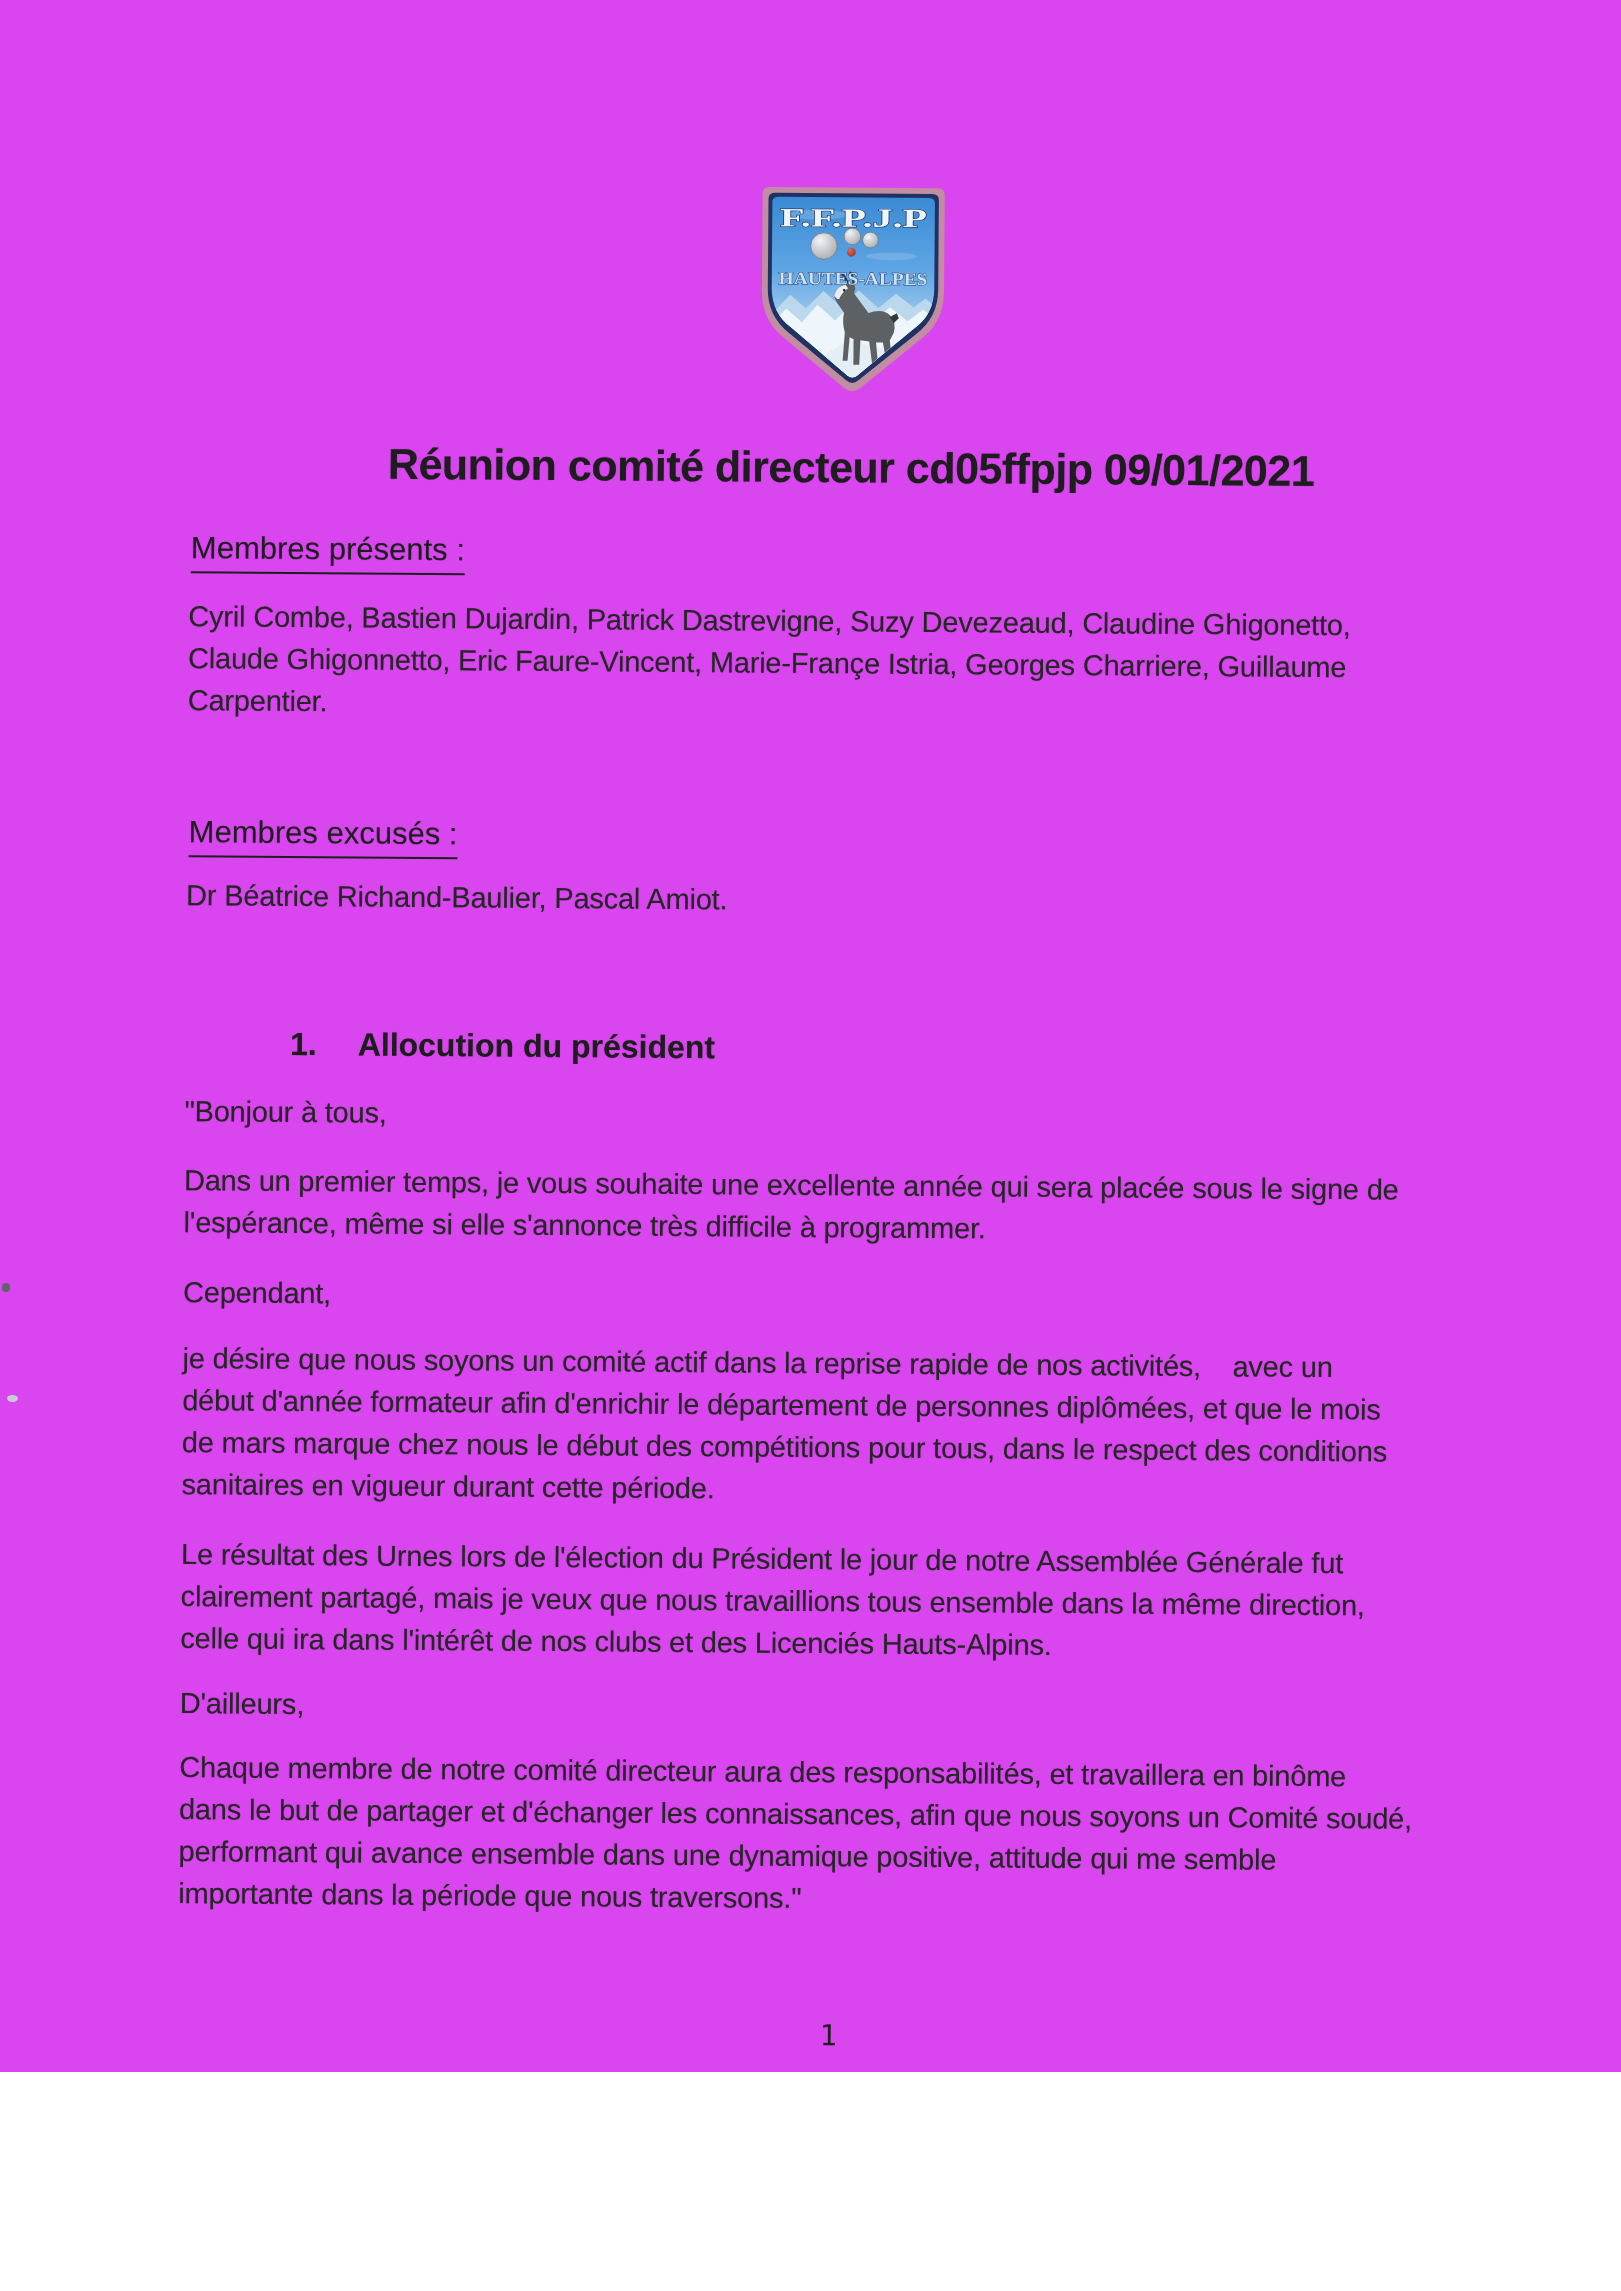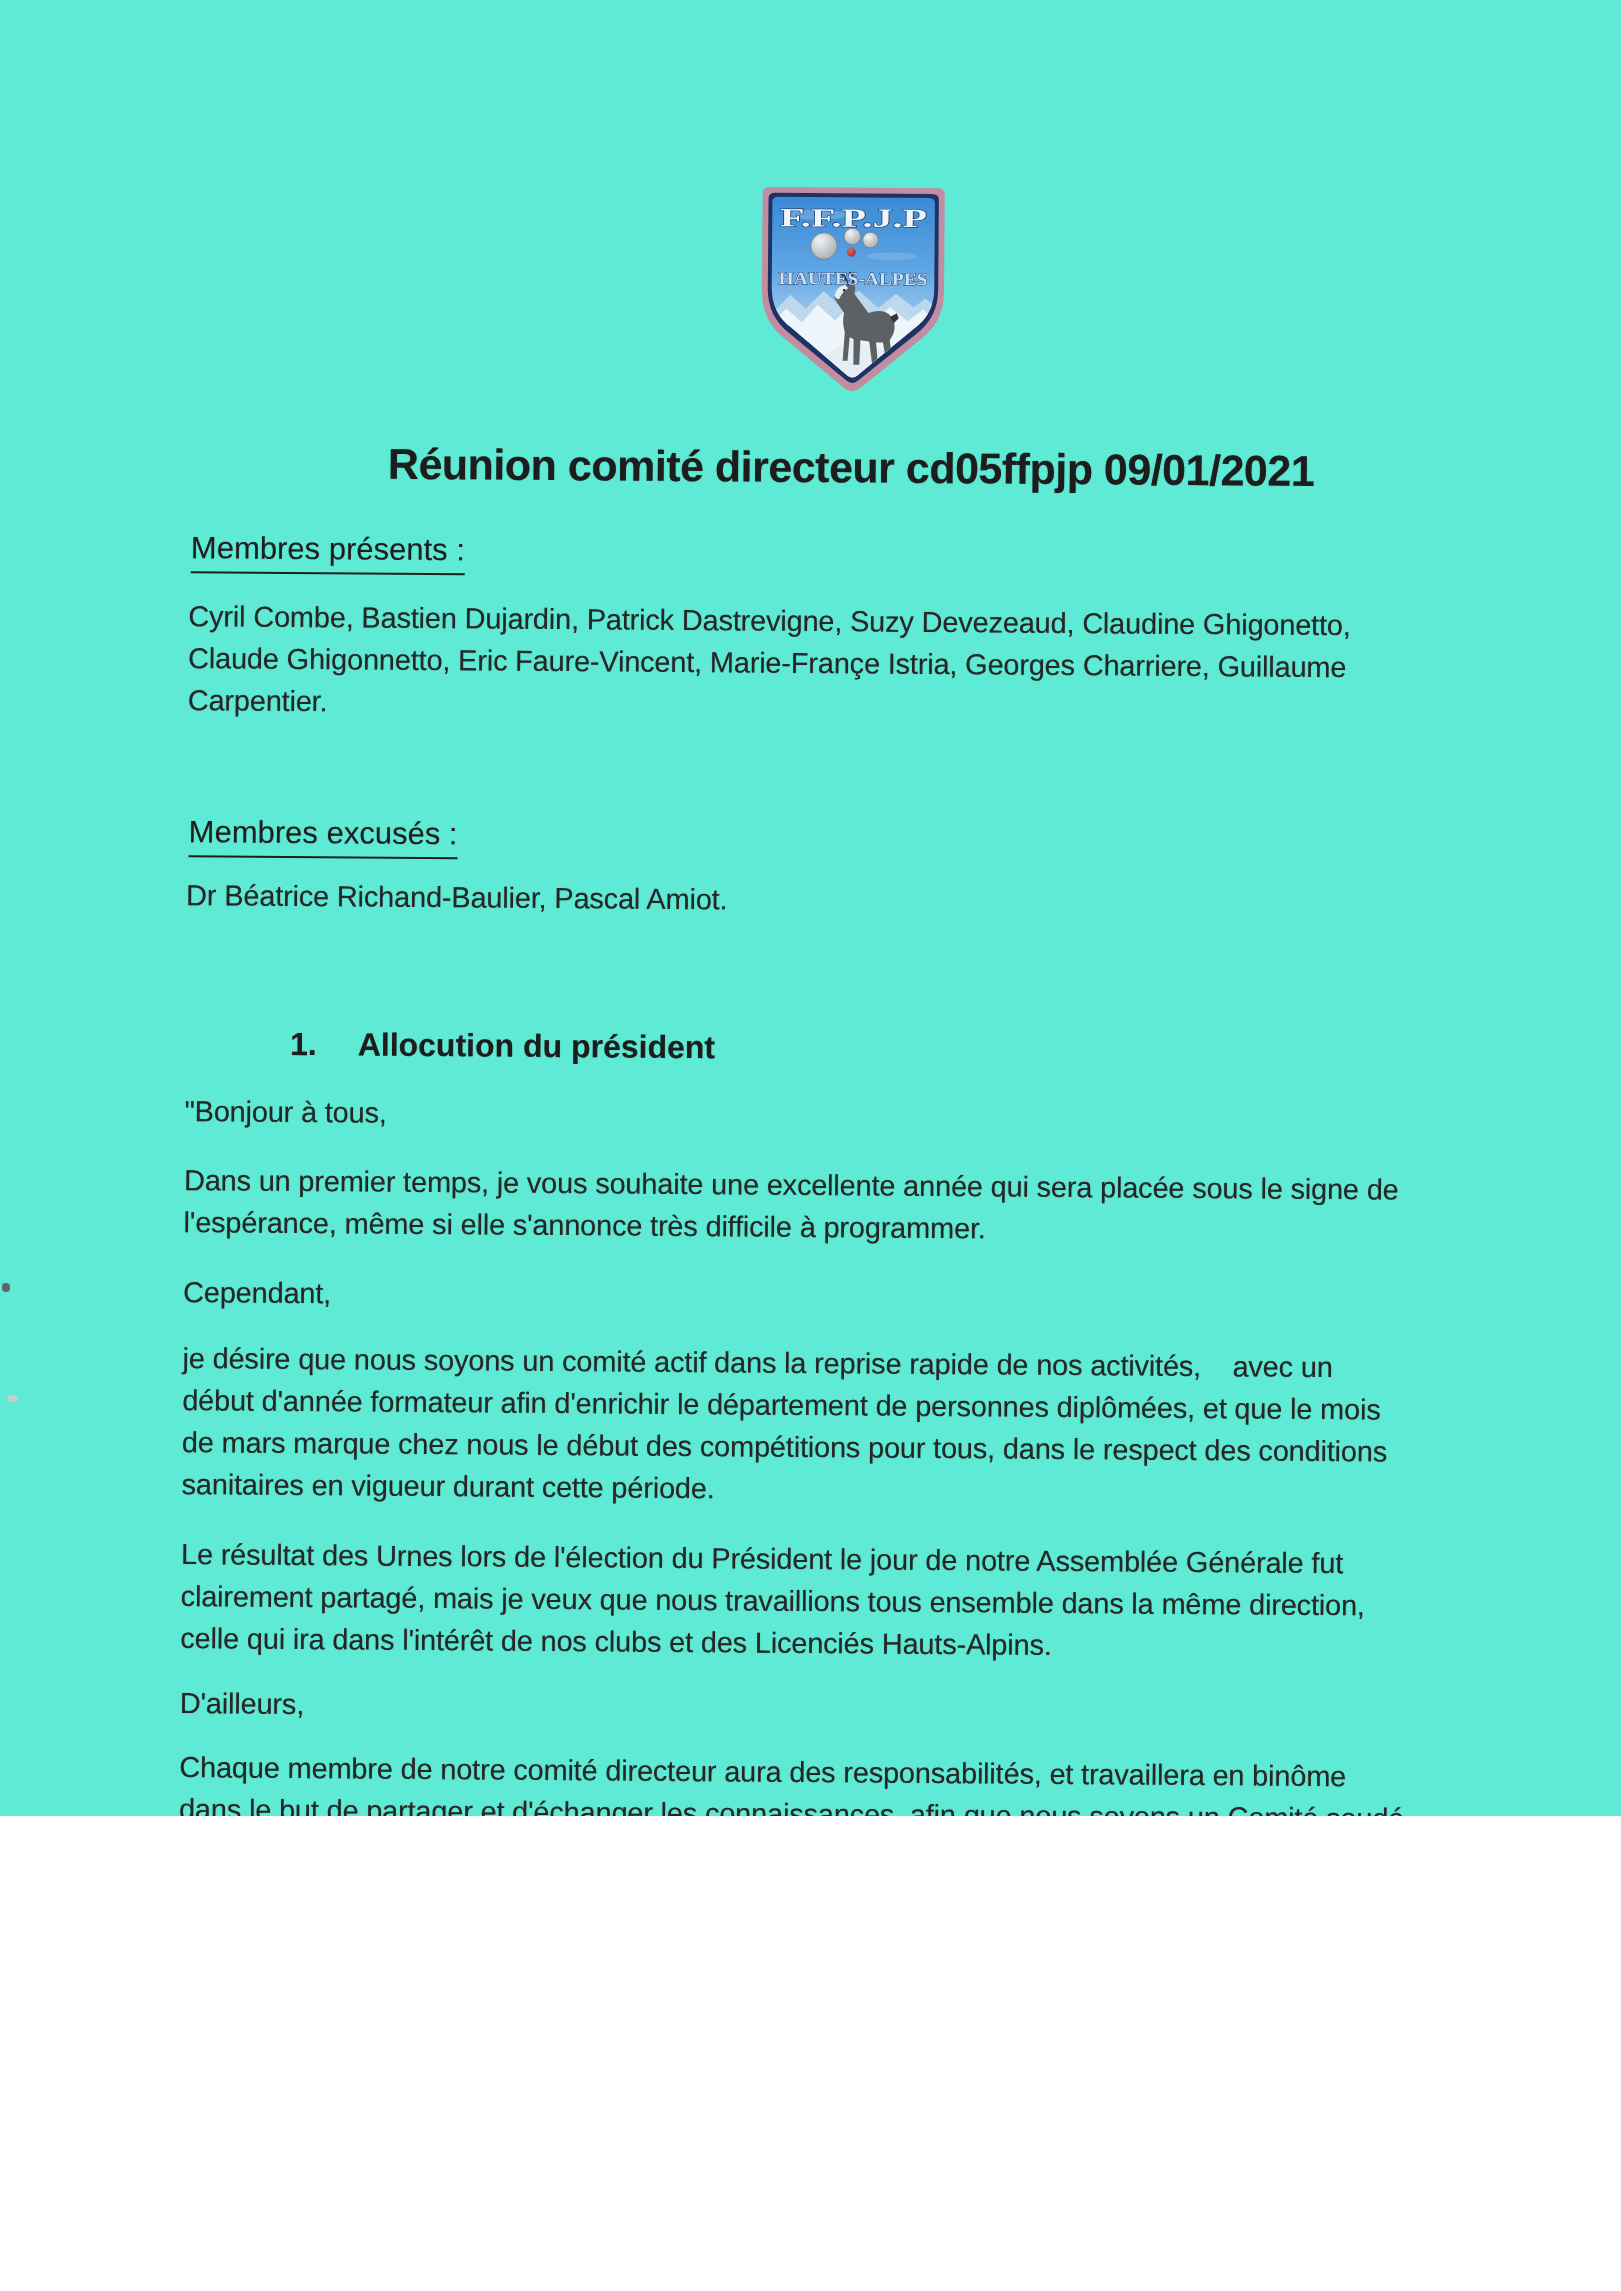--- a/index.html
+++ b/index.html
@@ -1,17 +1,17 @@
 <!DOCTYPE html>
 <html><head>
 <meta charset="utf-8">
 <style>
   html,body{margin:0;padding:0;}
   body{width:1621px;height:2292px;background:#fff;}
-  .page{position:relative;width:1621px;height:1816px;background:#5eead4;overflow:hidden;
+  .page{position:relative;width:1621px;height:2072px;background:#d946ef;overflow:hidden;
         font-family:"Liberation Sans",sans-serif;color:#232323;}
   .skew{position:absolute;inset:0;transform:rotate(0.45deg);transform-origin:294px 1176px;}
   .crest{position:absolute;left:752px;top:181px;width:188px;height:210px;}
   .title{position:absolute;top:439px;left:69px;width:1553px;margin:0;text-align:center;
          font-size:43px;font-weight:bold;letter-spacing:-0.5px;color:#1d1d1d;
          text-shadow:0 0 1px rgba(30,30,30,0.45);}
   .uheading{font-size:31px;color:#1e1e1e;border-bottom:2.9px solid #1e1e1e;padding-bottom:5.9px;
             text-shadow:0 0 1px rgba(30,30,30,0.4);}
   .hblock{position:absolute;left:186px;}
   .h-present{top:531px;}

